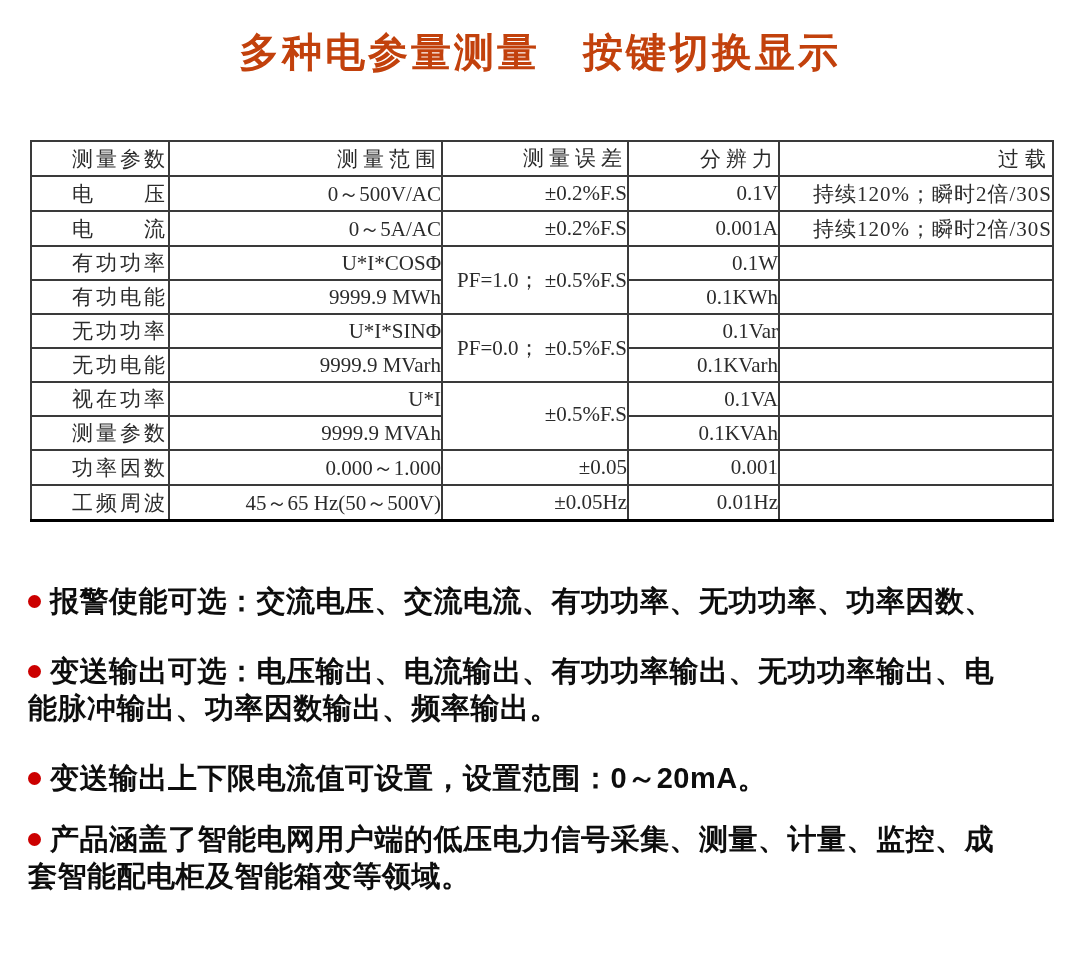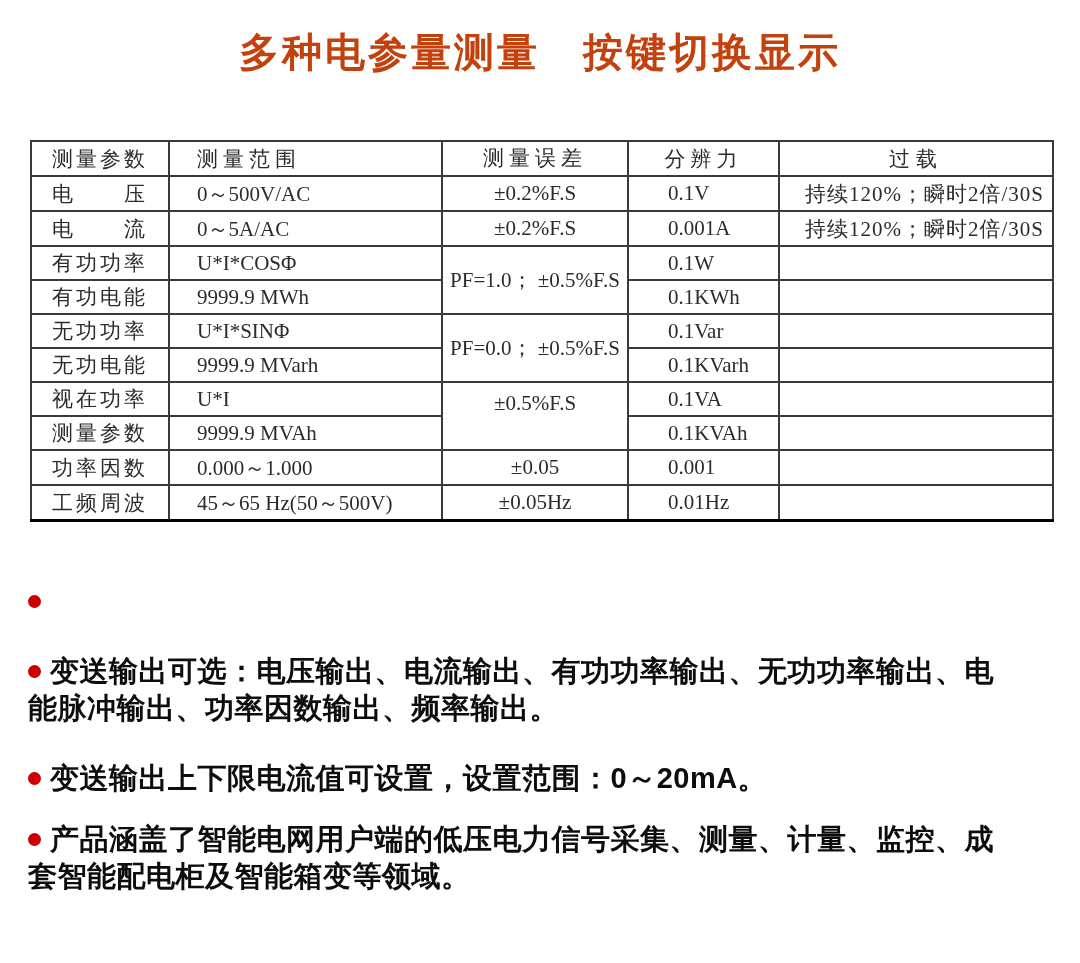--- a/index.html
+++ b/index.html
@@ -26,33 +26,34 @@
     font-family:"Liberation Serif", serif;
     color:#2b2b2b;
   }
   table.spec th, table.spec td {
     border:2px solid #3a3a3a;
     font-size:21px;
     font-weight:normal;
     height:34px;
     overflow:hidden;
     white-space:nowrap;
+    text-align:right;
   }
   table.spec tr.head th { height:32px; }
   table.spec tr:last-child td { border-bottom:3px solid #000000; }
   .c-param { text-align:center; letter-spacing:3px; }
   .c-range { text-align:left; padding-left:27px; }
   th.c-range { letter-spacing:5px; }
   .c-error { text-align:center; white-space:pre-line; line-height:33px; }
   th.c-error, th.c-res { letter-spacing:5px; }
   .c-res { text-align:left; padding-left:39px; }
   th.c-res { padding-left:0; text-align:center; }
   .c-over { text-align:left; padding-left:25px; letter-spacing:1px; }
   th.c-over { padding-left:0; text-align:center; letter-spacing:6px; }
-  .vtop { vertical-align:top; padding-top:4px;margin-left:47px; }
+  .vtop { vertical-align:top; padding-top:15px;margin-left:47px; }
   .bullets { margin:61px 28px 0 28px; }
   .bullet {
     font-size:29px;
     font-weight:bold;
     color:#0d0d0d;
     line-height:37px;
     letter-spacing:0.5px;
   }
   .bullet .line { white-space:nowrap; }
   .b2 { margin-top:33px; }
@@ -156,21 +157,21 @@
     <td class="c-range">45～65 Hz(50～500V)</td>
     <td class="c-error">±0.05Hz</td>
     <td class="c-res">0.01Hz</td>
     <td class="c-over"></td>
   </tr>
 </tbody>
   </table>
 
 <div class="bullets">
   <div class="bullet b1">
-    <div class="line"><span class="dot"></span></div>
+    <div class="line"><span class="dot"></span><span>报警使能可选：交流电压、交流电流、有功功率、无功功率、功率因数、</span></div>
   </div>
   <div class="bullet b2">
     <div class="line"><span class="dot"></span><span>变送输出可选：电压输出、电流输出、有功功率输出、无功功率输出、电</span></div>
     <div class="line"><span>能脉冲输出、功率因数输出、频率输出。</span></div>
   </div>
   <div class="bullet b3">
     <div class="line"><span class="dot"></span><span>变送输出上下限电流值可设置，设置范围：0～20mA。</span></div>
   </div>
   <div class="bullet b4">
     <div class="line"><span class="dot"></span><span>产品涵盖了智能电网用户端的低压电力信号采集、测量、计量、监控、成</span></div>

